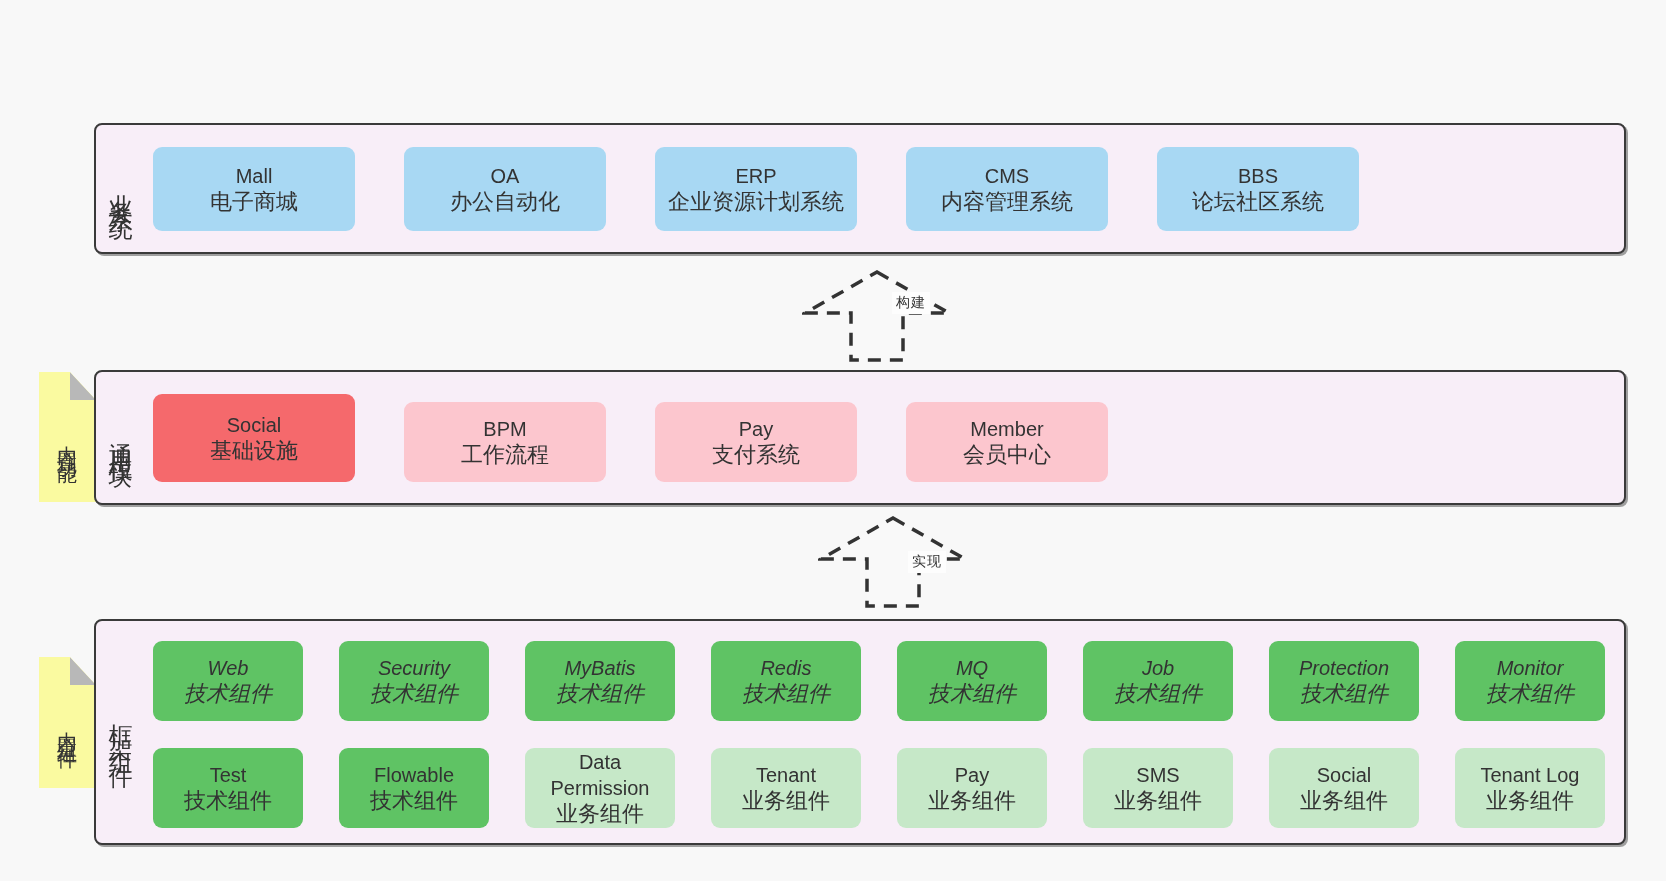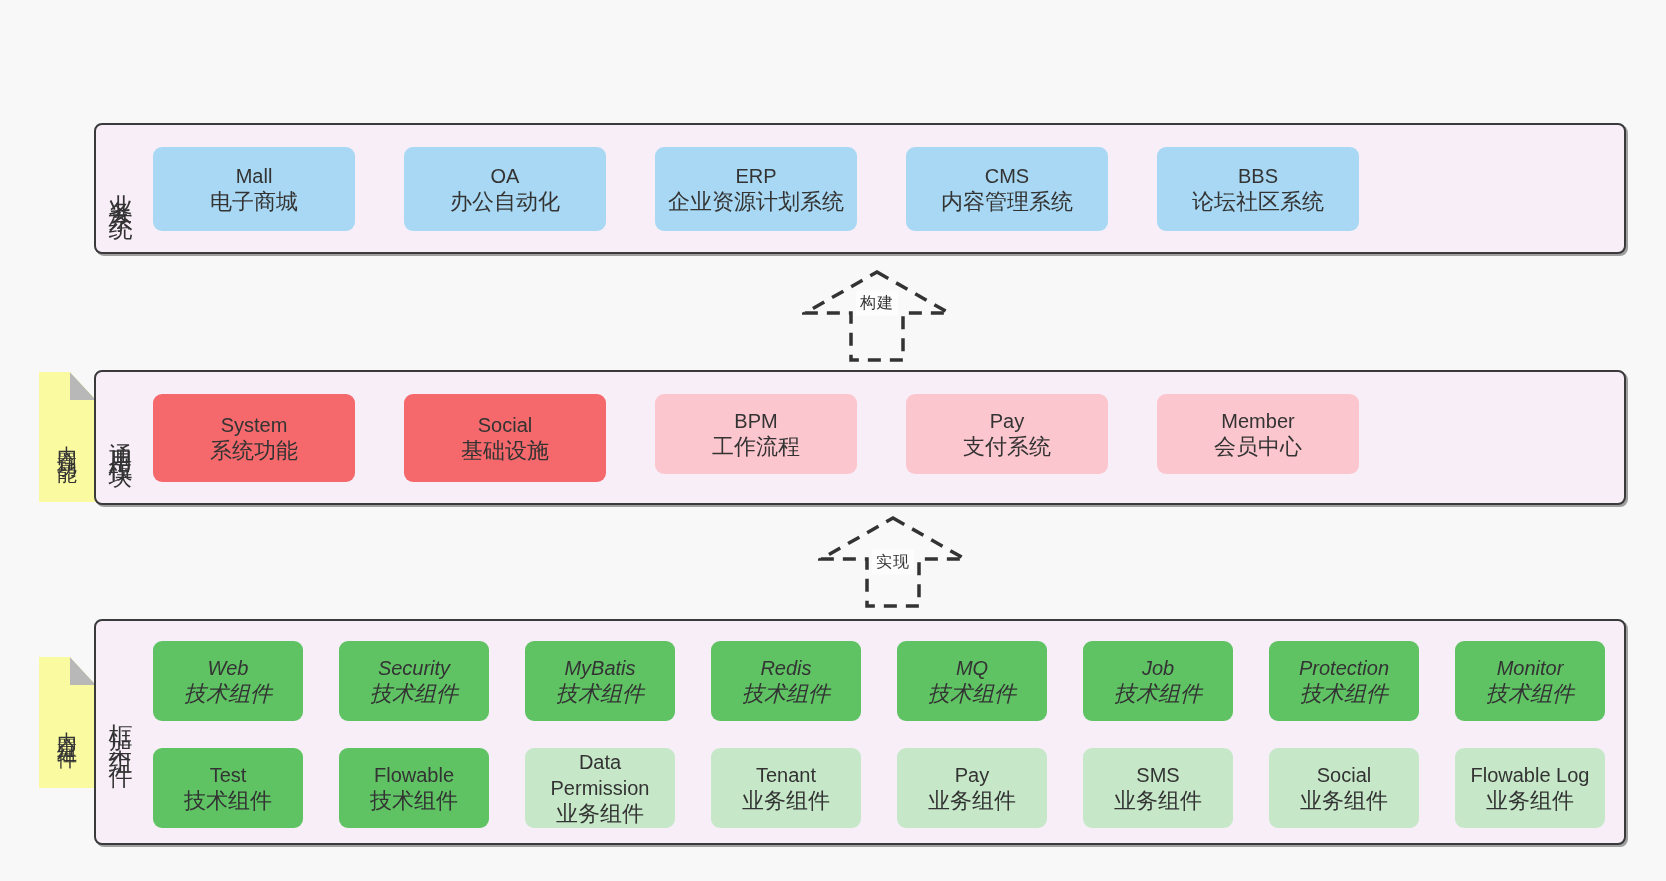--- a/index.html
+++ b/index.html
@@ -16,21 +16,21 @@
         box-shadow:2px 2px 0 rgba(50,50,50,.45);z-index:1;}
   .band-business{top:123px;height:131px;}
   .band-modules{top:370px;height:135px;}
   .band-components{top:619px;height:226px;}
 
   .side-label{position:absolute;left:11px;top:50%;transform:translateY(-50%);
         writing-mode:vertical-rl;text-orientation:upright;font-size:24px;
         letter-spacing:7px;line-height:1.15;color:var(--text);white-space:nowrap;}
   .side-label-spread{letter-spacing:14px;}
 
-  .box-row{position:absolute;left:57px;display:flex;align-items:flex-start;}
+  .box-row{position:absolute;left:57px;display:flex;align-items:flex-end;}
   .row-business,.row-modules{top:50%;transform:translateY(-50%);gap:49px;}
   .row-business .box,.row-modules .box{width:202px;}
   .row-business .box{height:84px;}
   .band-modules .v-red{height:88px;}
   .band-modules .v-pink{height:80px;}
   .row-comp-1{top:20px;gap:36px;font-style:italic;}
   .row-comp-2{top:127px;gap:36px;}
   .band-components .box{width:150px;height:80px;}
 
   .box{border-radius:9px;display:flex;flex-direction:column;justify-content:center;
@@ -50,22 +50,22 @@
         background:var(--note_fold);clip-path:polygon(0 0,100% 100%,0 100%);}
   .note-1{top:372px;height:130px;}
   .note-2{top:657px;height:131px;}
   .note-text{writing-mode:vertical-rl;text-orientation:upright;font-size:20px;
         letter-spacing:6px;line-height:1;color:var(--text);margin-top:10px;}
 
   .arrow{position:absolute;width:150px;height:96px;z-index:2;}
   .arrow polygon{fill:#f9f9f9;stroke:#333;stroke-width:3.5;stroke-dasharray:13 9;}
   .arrow-1{left:802px;top:267px;}
   .arrow-2{left:818px;top:513px;}
-  .arrow-label{position:absolute;z-index:3;background:#fdfdfd;font-size:16px;
-        padding:2px 4px;letter-spacing:1px;transform:translate(-50%,-50%);color:var(--text);}
+  .arrow-label{position:absolute;z-index:3;background:#fdfdfd;font-size:14px;
+        padding:2px 4px;letter-spacing:1px;transform:translate(-50%,-50%);color:var(--text);margin-left:34px;}
   .arrow-label-1{left:877px;top:303px;}
   .arrow-label-2{left:893px;top:562px;}
 </style>
 </head>
 <body>
 
 <div class="canvas">
 
   <div class="note note-1">
     <div class="note-text">内置功能</div>
@@ -102,24 +102,20 @@
 
   <svg class="arrow arrow-1" viewBox="0 0 150 96" preserveAspectRatio="none">
     <polygon points="75,5 147,46 101,46 101,93 49,93 49,46 3,46"></polygon>
   </svg>
   <div class="arrow-label arrow-label-1">构建</div>
 
   <div class="band band-modules">
     <div class="side-label">通用模块</div>
     <div class="box-row row-modules">
         <div class="box v-red">
-          <div class="box-title">System</div>
-          <div class="box-subtitle">系统功能</div>
-        </div>
-        <div class="box v-red">
           <div class="box-title">Social</div>
           <div class="box-subtitle">基础设施</div>
         </div>
         <div class="box v-pink">
           <div class="box-title">BPM</div>
           <div class="box-subtitle">工作流程</div>
         </div>
         <div class="box v-pink">
           <div class="box-title">Pay</div>
           <div class="box-subtitle">支付系统</div>
@@ -195,19 +191,19 @@
         </div>
         <div class="box v-light_green">
           <div class="box-title">SMS</div>
           <div class="box-subtitle">业务组件</div>
         </div>
         <div class="box v-light_green">
           <div class="box-title">Social</div>
           <div class="box-subtitle">业务组件</div>
         </div>
         <div class="box v-light_green">
-          <div class="box-title">Flowable Log</div>
+          <div class="box-title">Tenant Log</div>
           <div class="box-subtitle">业务组件</div>
         </div>
       </div>
   </div>
 
 </div>
 
 </body></html>

